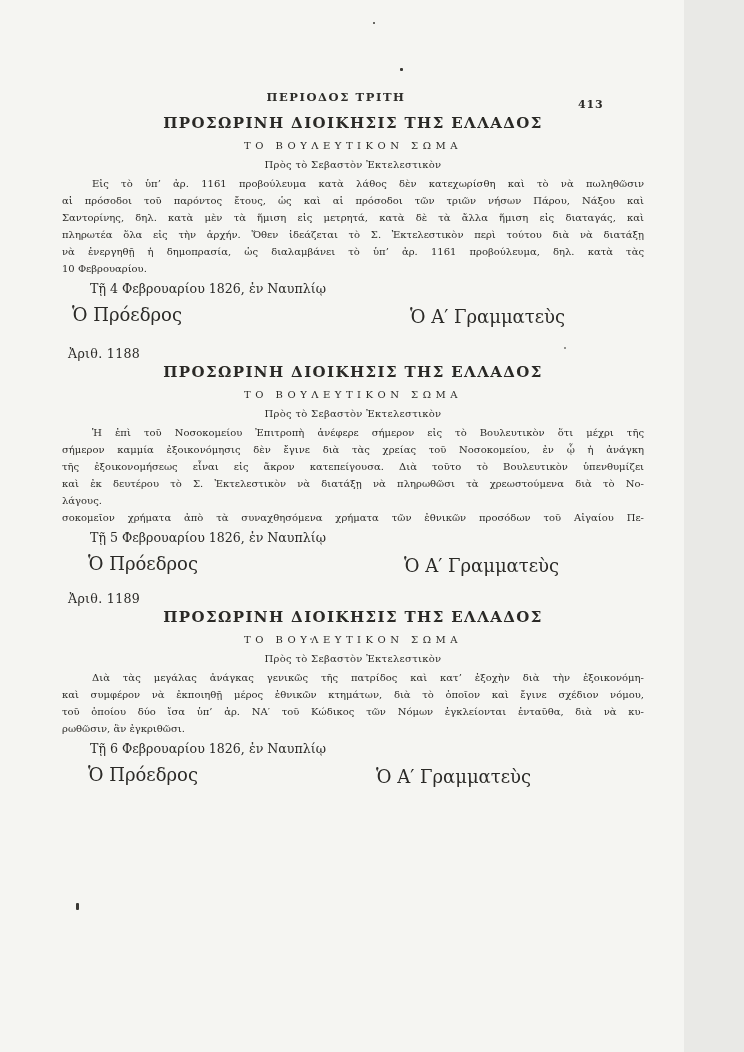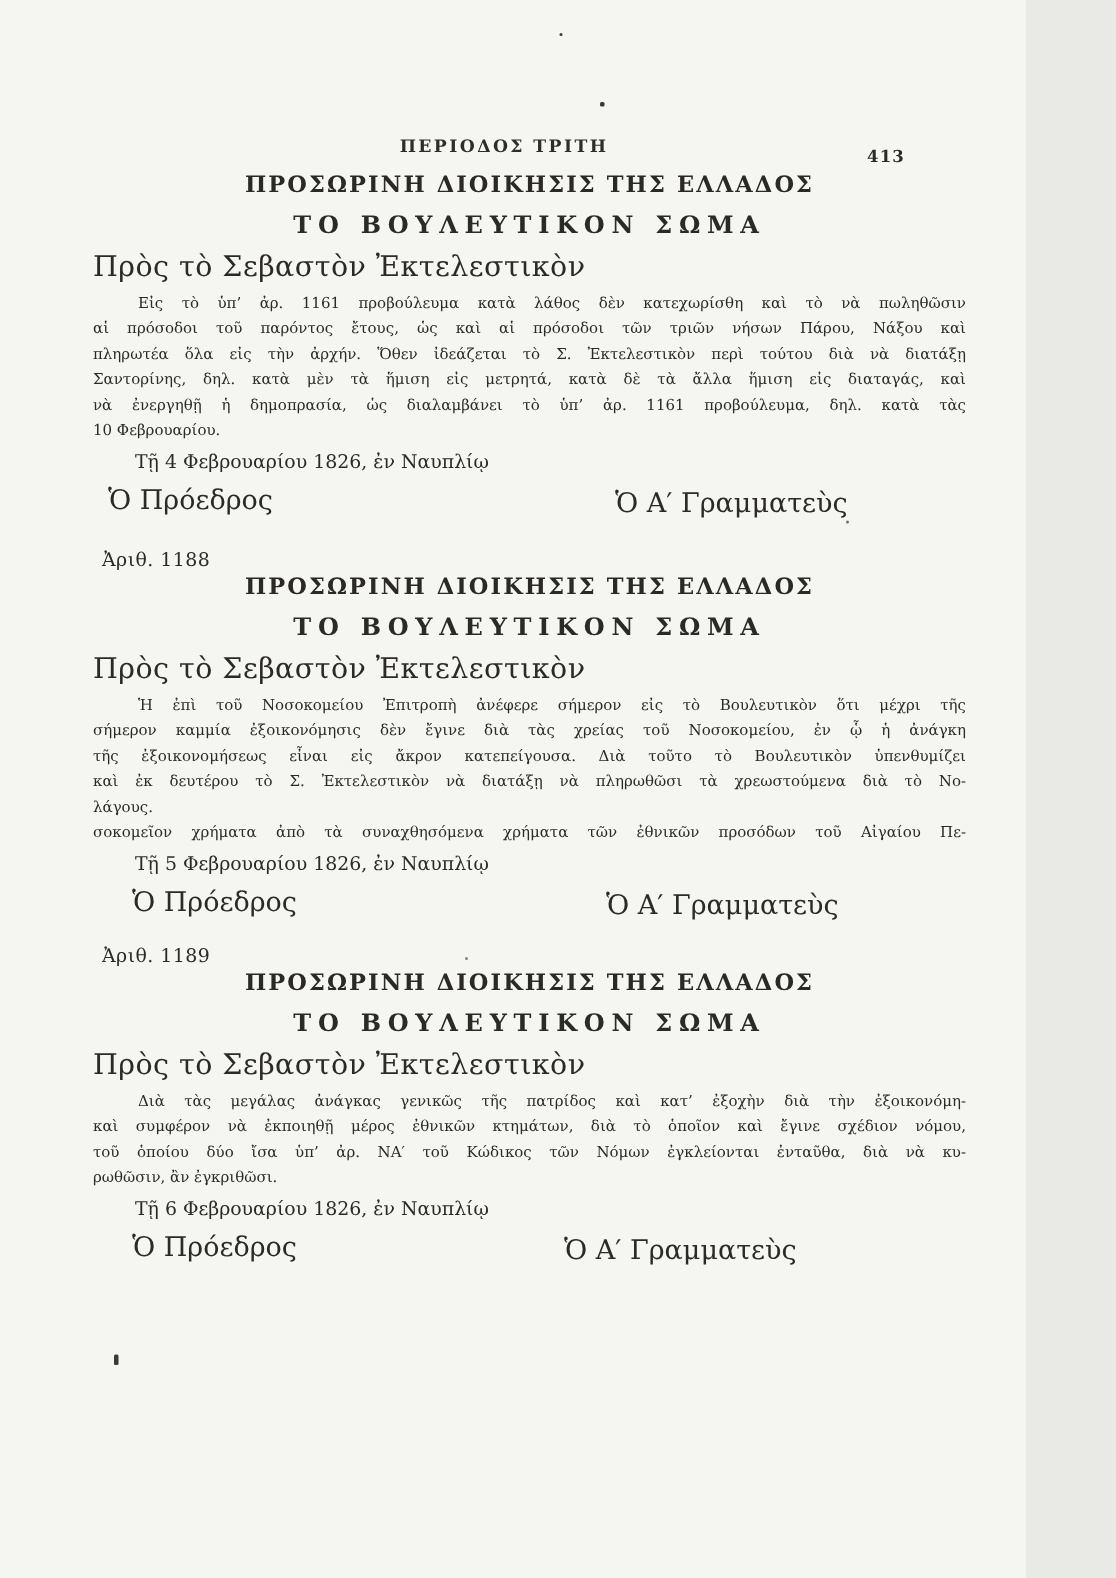--- a/index.html
+++ b/index.html
@@ -55,27 +55,28 @@
     margin-top: 2px;
     text-align: center;
     font-size: 15px;
     font-weight: bold;
     letter-spacing: 1.4px;
     color: #2a2926;
   }
   .doc-subtitle {
     margin-top: 8px;
     text-align: center;
-    font-size: 16px;
-    font-weight: bold;
+    font-size: 10px;
+    font-weight: normal;
     letter-spacing: 4.5px;
   }
   .doc-address {
     margin-top: 8px;
-    font-size: 19px;
+    text-align: center;
+    font-size: 10px;
     letter-spacing: 0.3px;
   }
   .doc-body {
     margin-top: 5px;
     font-size: 10px;
   }
   .body-line {
     line-height: 17px;
     text-align: justify;
     text-align-last: justify;
@@ -117,22 +118,22 @@
 
   <div class="content">
 
     <section class="doc doc-1">
       <div class="doc-title">ΠΡΟΣΩΡΙΝΗ ΔΙΟΙΚΗΣΙΣ ΤΗΣ ΕΛΛΑΔΟΣ</div>
       <div class="doc-subtitle">ΤΟ ΒΟΥΛΕΥΤΙΚΟΝ ΣΩΜΑ</div>
       <div class="doc-address">Πρὸς τὸ Σεβαστὸν Ἐκτελεστικὸν</div>
       <div class="doc-body">
           <div class="body-line first">Εἰς τὸ ὑπ’ ἀρ. 1161 προβούλευμα κατὰ λάθος δὲν κατεχωρίσθη καὶ τὸ νὰ πωληθῶσιν</div>
           <div class="body-line">αἱ πρόσοδοι τοῦ παρόντος ἔτους, ὡς καὶ αἱ πρόσοδοι τῶν τριῶν νήσων Πάρου, Νάξου καὶ</div>
+          <div class="body-line">Σαντορίνης, δηλ. κατὰ μὲν τὰ ἥμιση εἰς μετρητά, κατὰ δὲ τὰ ἄλλα ἥμιση εἰς διαταγάς, καὶ</div>
           <div class="body-line">πληρωτέα ὅλα εἰς τὴν ἀρχήν. Ὅθεν ἰδεάζεται τὸ Σ. Ἐκτελεστικὸν περὶ τούτου διὰ νὰ διατάξῃ</div>
-          <div class="body-line">Σαντορίνης, δηλ. κατὰ μὲν τὰ ἥμιση εἰς μετρητά, κατὰ δὲ τὰ ἄλλα ἥμιση εἰς διαταγάς, καὶ</div>
           <div class="body-line">νὰ ἐνεργηθῇ ἡ δημοπρασία, ὡς διαλαμβάνει τὸ ὑπ’ ἀρ. 1161 προβούλευμα, δηλ. κατὰ τὰς</div>
           <div class="body-line last">10 Φεβρουαρίου.</div>
         </div>
       <div class="date-line">Τῇ 4 Φεβρουαρίου 1826, ἐν Ναυπλίῳ</div>
       <div class="sig-row">
         <span class="sig-left">Ὁ Πρόεδρος</span>
         <span class="sig-right">Ὁ Α′ Γραμματεὺς</span>
       </div>
     </section>
 

